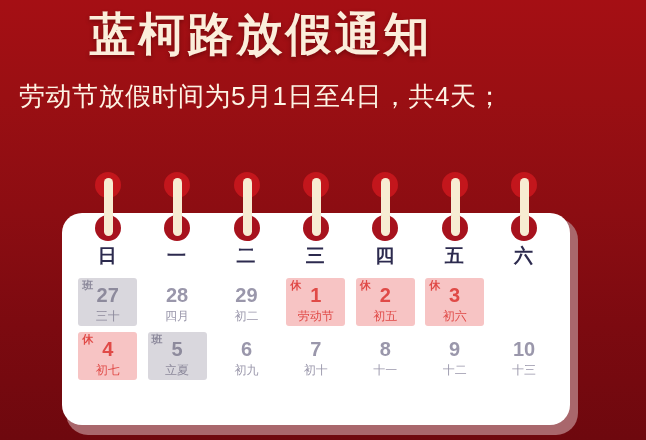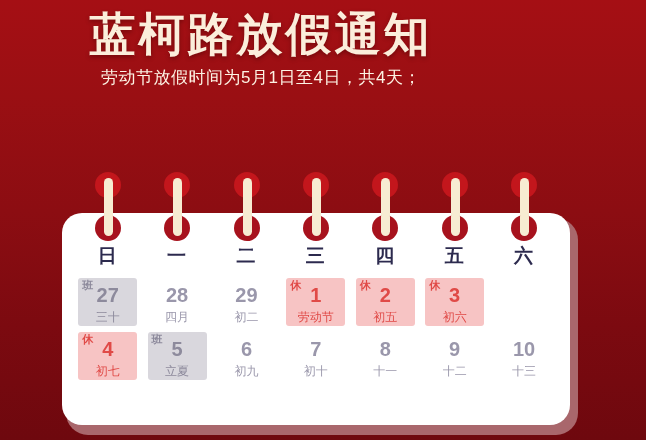--- a/index.html
+++ b/index.html
@@ -10,21 +10,21 @@
     overflow:hidden; position:relative;
   }
 
   
   #header{ position:absolute; top:0; left:0; width:522px; text-align:center; }
   #title{
     font-size:46px; font-weight:bold; letter-spacing:3px; color:#fbeedb;
     line-height:1.25; margin-top:6px;
     text-shadow:0 2px 4px rgba(60,0,0,.45);
   }
-  #subtitle{ margin-top:1px; color:#fdf3e4; font-size:17px; line-height:1.5; letter-spacing:.5px; }
+  #subtitle{ margin-top:13px; color:#fdf3e4; font-size:26px; line-height:1.5; letter-spacing:.5px; }
   #subtitle div{ white-space:nowrap; }
 
   
   #calendar-wrap{ position:absolute; left:62px; top:213px; width:516px; height:222px; }
   #card-shadow{
     position:absolute; left:4px; top:5px; width:512px; height:217px;
     background:#a9676c; border-radius:22px;
   }
   #card{
     position:absolute; left:0; top:0; width:508px; height:212px;
@@ -61,21 +61,21 @@
   .cellwrap{ width:69.4px; display:flex; justify-content:center; padding:3px 0; }
   .cell{
     width:59px; height:48px; position:relative;
     display:flex; flex-direction:column; align-items:center; justify-content:center;
     border-radius:3px;
   }
   .cell .badge{
     position:absolute; left:4px; top:2px; font-size:11px; font-weight:bold; line-height:1;
   }
   .cell .num{ font-size:20px; line-height:1; margin-top:4px;font-weight:bold; }
-  .cell .lunar{ font-size:12px; line-height:1; margin-top:6px; }
+  .cell .lunar{ font-size:12px; line-height:1; margin-top:6px;font-family:Liberation Mono, monospace; }
 
   .cell.normal{ background:transparent; }
   .cell.normal .num, .cell.normal .lunar{ color:#9a97ab;text-align:center; }
 
   .cell.rest{ background:#f7c4c4; }
   .cell.rest .num, .cell.rest .lunar, .cell.rest .badge{ color:#e04a47; }
 
   .cell.work{ background:#d9d7dd; }
   .cell.work .num, .cell.work .lunar, .cell.work .badge{ color:#8d8a9c; }
 </style>

